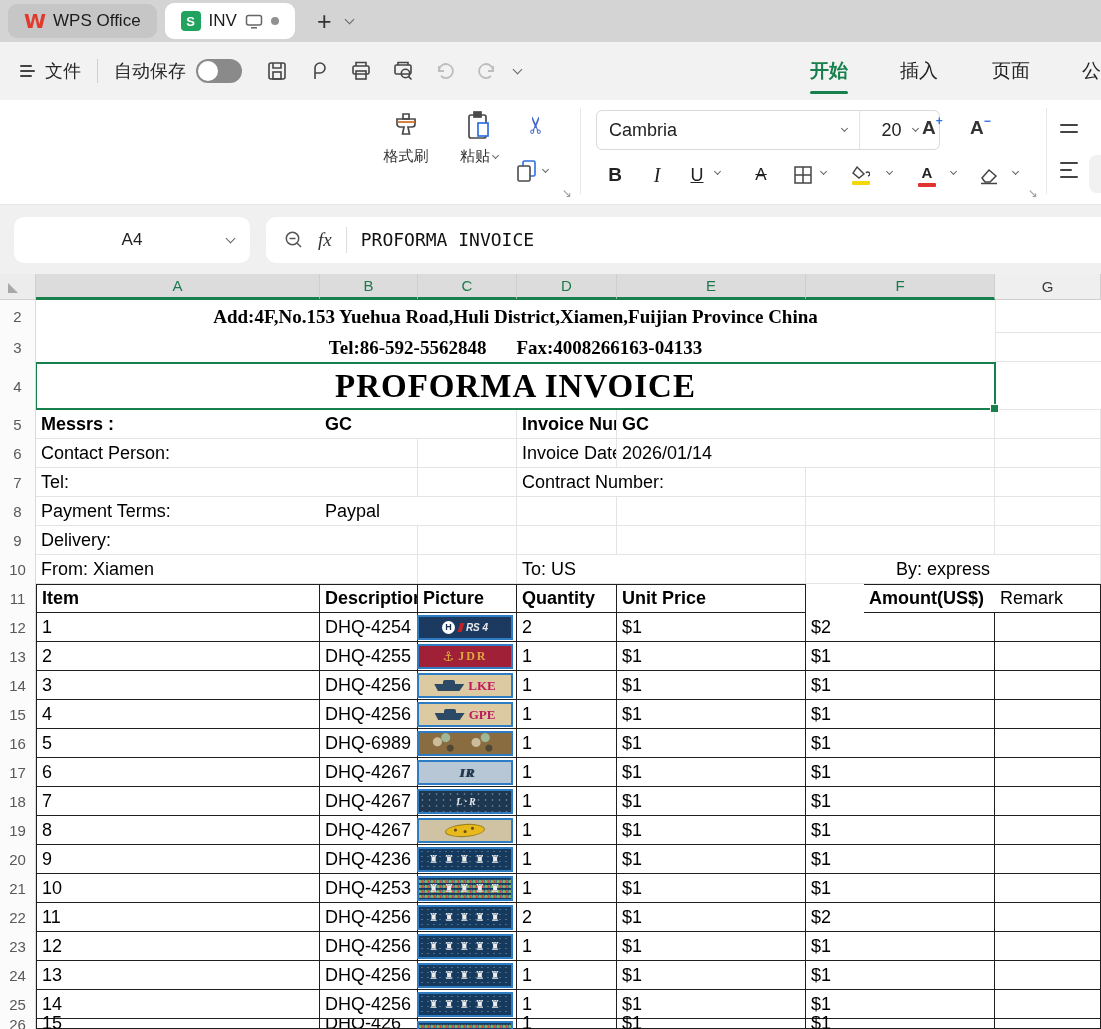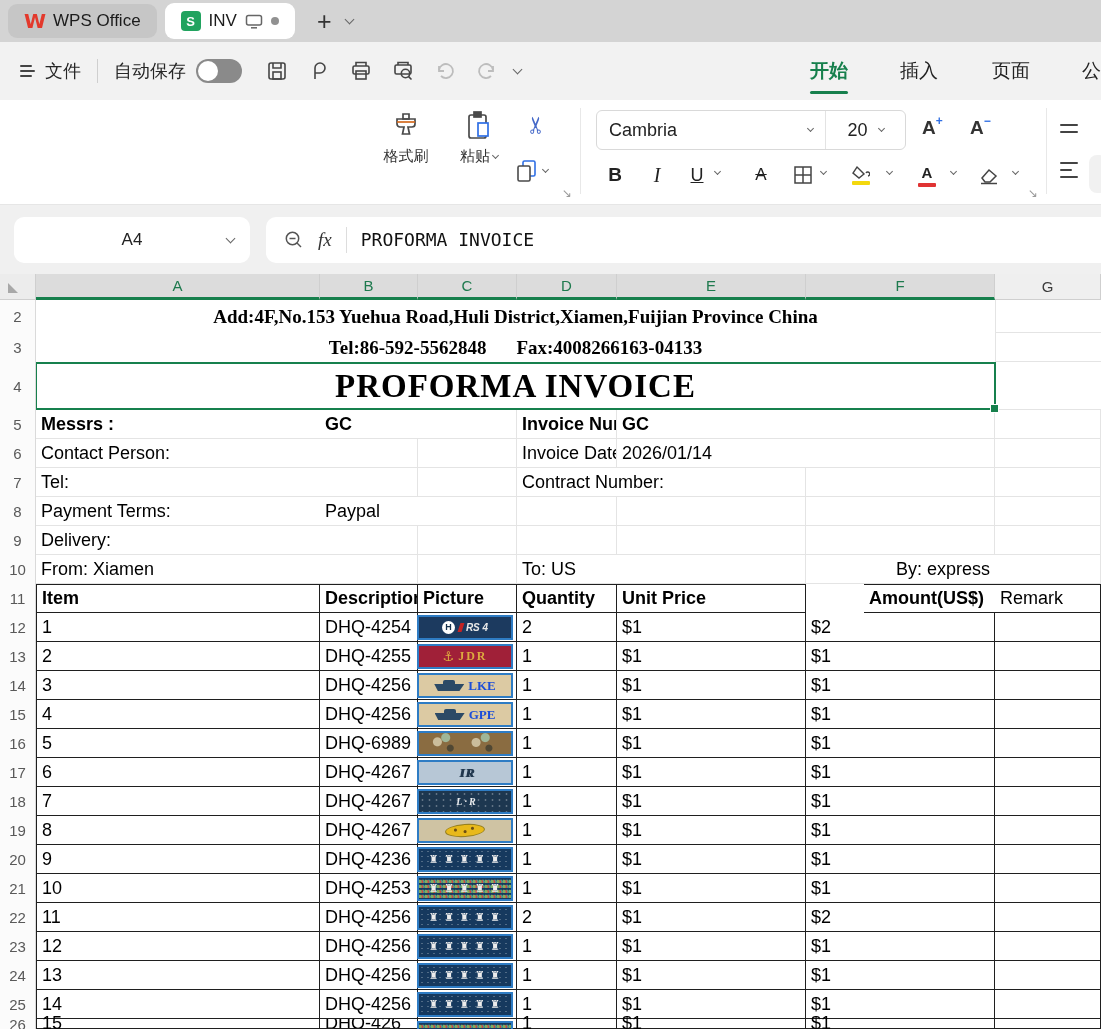--- a/index.html
+++ b/index.html
@@ -36,21 +36,21 @@
   .mtab .lbl{display:block}
   .mtab.active .lbl{color:#17804d;font-weight:700}
   .mtab.active .underline{position:absolute;left:0;right:0;bottom:6px;height:3px;background:#17804d;border-radius:2px}
   
   .ribbon{height:105px;background:#fff;position:relative;border-bottom:1px solid #e6e6e6}
   .rbtn{position:absolute;display:flex;flex-direction:column;align-items:center;justify-content:flex-start;color:#333}
   .rlabel{font-size:15px;margin-top:5px;display:flex;align-items:center}
   .rdivider{position:absolute;top:8px;height:86px;width:1px;background:#e8e8e8}
   .expand{position:absolute;font-size:12px;color:#9a9a9a;font-family:"DejaVu Sans",sans-serif}
   .scis{font-size:23px;color:#4468c8;transform:rotate(-90deg);font-family:"DejaVu Sans",sans-serif}
-  .fontbox{position:absolute;left:596px;top:10px;width:310px;height:40px;border:1px solid #d9d9d9;border-radius:6px;
+  .fontbox{position:absolute;left:596px;top:10px;width:344px;height:40px;border:1px solid #d9d9d9;border-radius:6px;
     display:flex;align-items:center;background:#fff}
   .fname{flex:1;padding-left:12px;font-size:18px;color:#222;display:flex;align-items:center;justify-content:space-between}
   .fsize{width:80px;border-left:1px solid #e3e3e3;height:100%;display:flex;align-items:center;justify-content:center;
     gap:8px;font-size:18px}
   .abig{font-size:19px;font-weight:700;color:#333;position:relative}
   .abig sup{color:#2f6fe4;font-size:12px;font-weight:700;position:relative;top:-2px}
   .fmtbtn{position:absolute;top:58px;height:34px;display:flex;align-items:center;justify-content:center;color:#222}
   .barunder{position:relative;display:inline-flex;flex-direction:column;align-items:center;line-height:1}
   .barunder .bu{margin-top:2px;width:18px;height:4px;border-radius:1px}
   .alines{position:absolute;display:flex;flex-direction:column;gap:5px}
@@ -108,21 +108,21 @@
   .pic-car .l{color:#e9e9e9;font:italic 700 10px "Liberation Sans",sans-serif;padding-left:7px;position:relative}
   .pic-car .l::before{content:"";position:absolute;left:0;top:1px;width:4px;height:9px;background:#c42222;transform:skewX(-18deg)}
   .pic-emblem{background:#a02038}
   .pic-emblem .g{color:#dcaa3f;font-size:13px;font-family:"DejaVu Sans",sans-serif}
   .pic-emblem .l{color:#dcaa3f;font-weight:700;font-size:12px;letter-spacing:2px}
   .pic-ship{background:#dccaa3}
   .pic-ship .g{width:30px;height:11px;position:relative}
   .pic-ship .g::before{content:"";position:absolute;left:9px;top:0;width:12px;height:4px;background:#2c4a66;border-radius:2px 2px 0 0}
   .pic-ship .g::after{content:"";position:absolute;left:0;top:4px;width:30px;height:7px;background:#2c4a66;
     clip-path:polygon(0 0,100% 0,84% 100%,12% 100%)}
-  .pic-ship .l{color:#1d4ed8;font-weight:700;font-size:13px}
+  .pic-ship .l{color:#be185d;font-weight:700;font-size:13px}
   .pic-camo{background:#8a6c41;background-image:
     radial-gradient(circle 5px at 20% 42%,#cbbd9b 0 4px,transparent 5px),
     radial-gradient(circle 4px at 34% 72%,#4f4733 0 3px,transparent 4px),
     radial-gradient(circle 5px at 29% 22%,#9fb697 0 4px,transparent 5px),
     radial-gradient(circle 5px at 62% 45%,#cbbd9b 0 4px,transparent 5px),
     radial-gradient(circle 4px at 76% 72%,#4f4733 0 3px,transparent 4px),
     radial-gradient(circle 5px at 72% 22%,#9fb697 0 4px,transparent 5px)}
   .pic-pale{background:#b7c7d6}
   .pic-pale .l{color:#22384f;font:italic 700 13px "Liberation Serif",serif;text-shadow:1px 0 0 #22384f;letter-spacing:1px}
   .pic-dark{background:#1d3750;background-image:radial-gradient(rgba(255,255,255,.3) .7px,transparent 1.3px);background-size:7px 6px}

